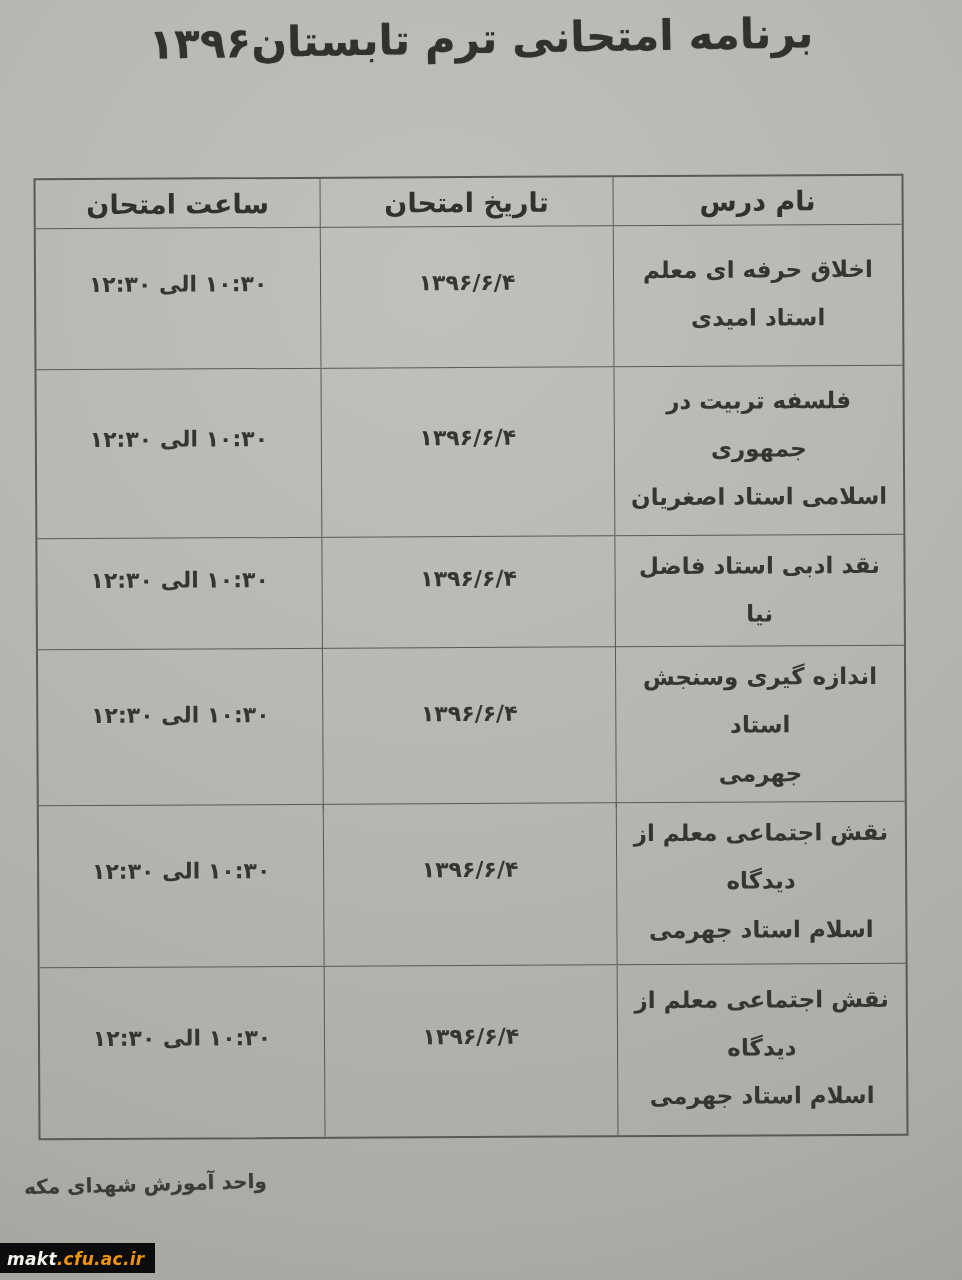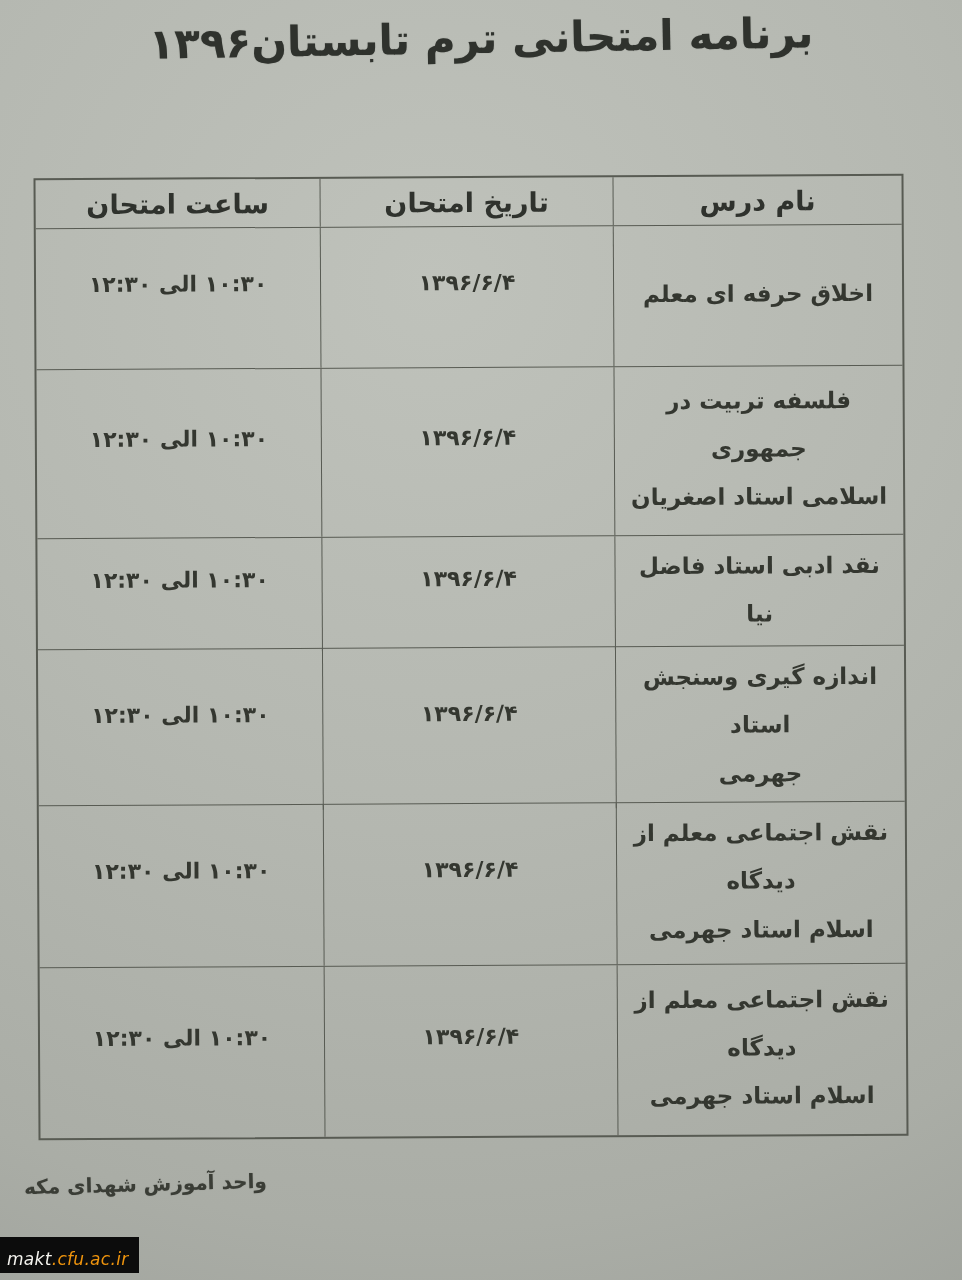--- a/index.html
+++ b/index.html
@@ -46,22 +46,22 @@
   .cell.date,.cell.time{font-size:22px;padding-bottom:30px;letter-spacing:.5px;}
   .footer-note{
     position:absolute;left:24px;top:1172px;
     direction:rtl;font-size:20px;font-weight:bold;color:#3a3d36;
     transform:rotate(-1.5deg);
     text-shadow:0 0 1px rgba(58,61,54,.3);
   }
   .watermark{
     position:absolute;left:0;bottom:7px;
     background:#0c0c0c;
-    padding:12px 10px 4px 7px;
-    font-size:17px;font-weight:normal;font-style:italic;
+    padding:6px 10px 4px 7px;
+    font-size:17px;font-weight:bold;font-style:italic;
     letter-spacing:.3px;white-space:nowrap;
   }
   .watermark .wm-prefix{color:#f4f3ee;}
   .watermark .wm-suffix{color:#ef940d;}
 </style>
 </head>
 <body>
 
 <div class="page">
 
@@ -70,20 +70,21 @@
   <div class="exam-table">
     <div class="thead">
       <div class="hcell">نام درس</div>
       <div class="hcell">تاریخ امتحان</div>
       <div class="hcell">ساعت امتحان</div>
     </div>
     <div id="rows">
     <div class="trow" style="height: 140px;">
       <div class="cell course">
             <div>اخلاق حرفه ای معلم</div>
+            <div>استاد امیدی</div>
           </div>
       <div class="cell date">۱۳۹۶/۶/۴</div>
       <div class="cell time">۱۰:۳۰ الی ۱۲:۳۰</div>
     </div>
 
     <div class="trow" style="height: 168px;">
       <div class="cell course">
             <div>فلسفه تربیت در جمهوری</div>
             <div>اسلامی استاد اصغریان</div>
           </div>

